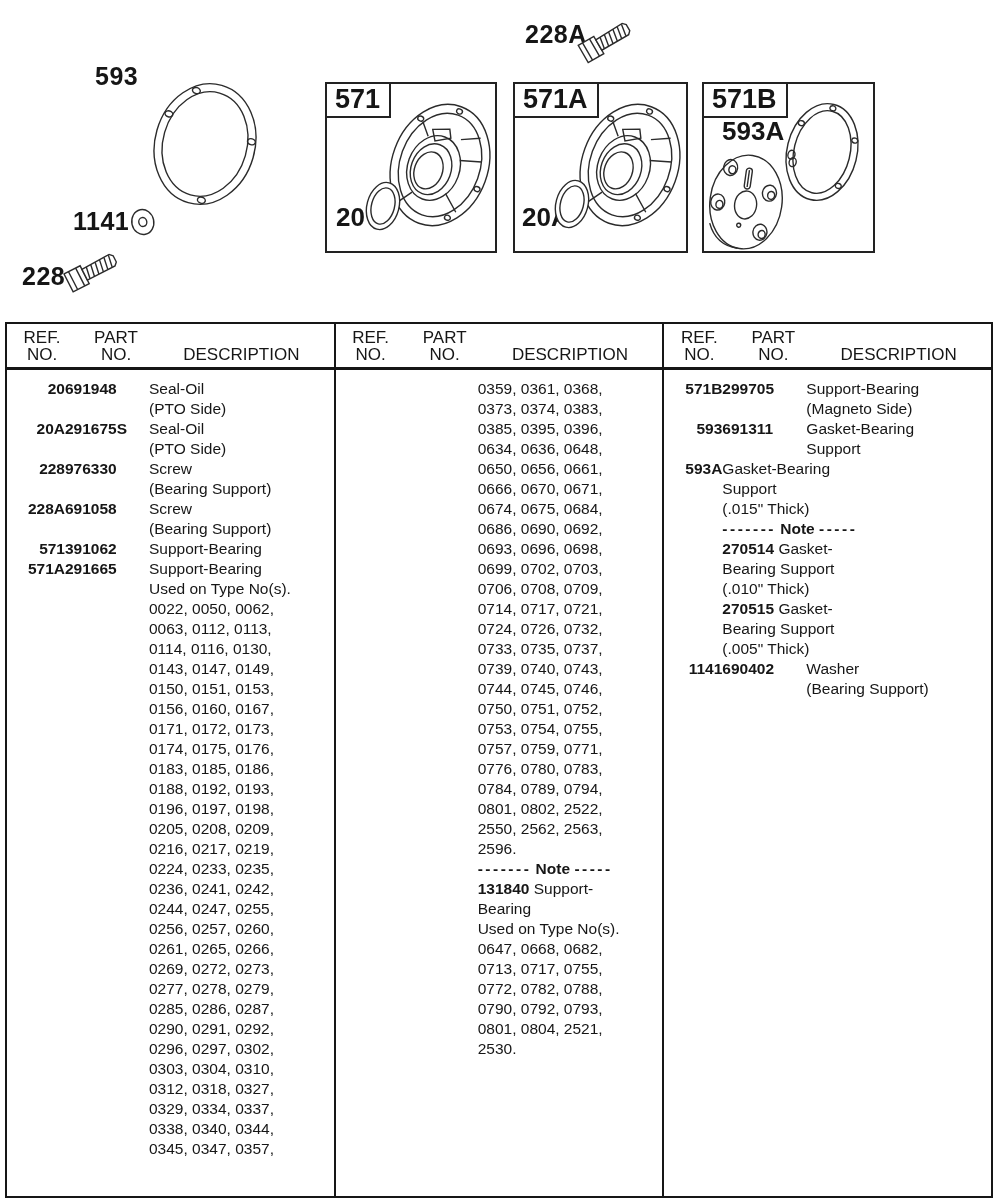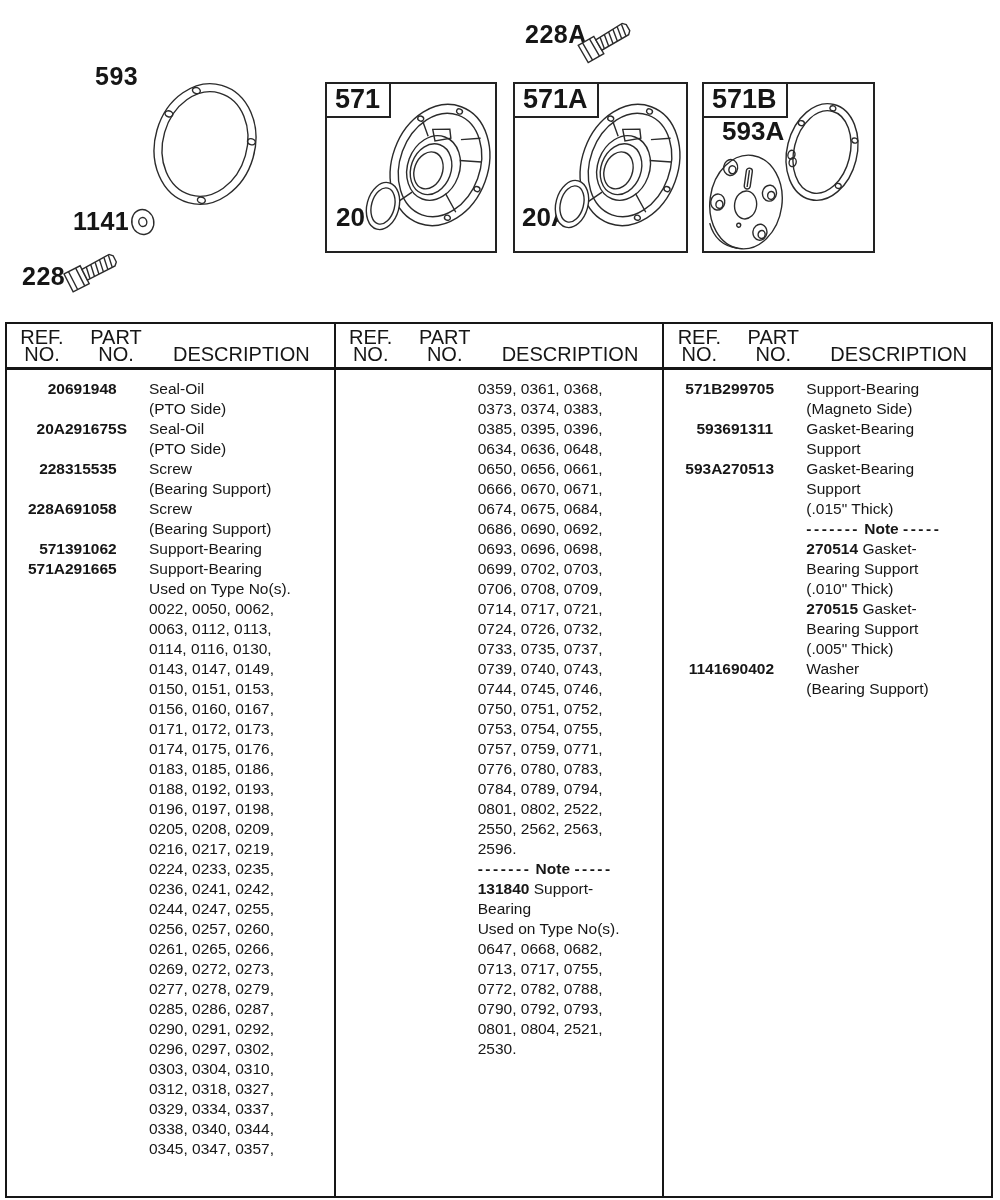--- a/index.html
+++ b/index.html
@@ -13,21 +13,21 @@
   .pbox{position:absolute;border:2px solid #222;background:#fff;box-sizing:border-box;}
   .tag{position:absolute;left:-2px;top:-2px;border:2px solid #222;background:#fff;
        font-weight:bold;font-size:27px;padding:0 9px 2px 8px;line-height:30px;}
   .inlabel{position:absolute;font-weight:bold;font-size:26px;}
 
   .parts-table{position:absolute;left:5px;top:322px;width:988px;height:876px;
                border:2px solid #161616;box-sizing:border-box;display:flex;background:#fff;}
   .pcol{flex:1 1 0;box-sizing:border-box;min-width:0;}
   .pcol + .pcol{border-left:2px solid #161616;}
   .phead{height:46px;border-bottom:3px solid #161616;display:flex;align-items:flex-end;
-         padding:2px 0 4px 8px;box-sizing:border-box;font-size:20px;}
+         padding:2px 0 4px 8px;box-sizing:border-box;font-size:17px;}
   .hcol{display:flex;flex-direction:column;align-items:center;line-height:17px;}
   .h-ref{width:54px;}
   .h-part{width:66px;margin-left:14px;}
   .h-desc{flex:1;text-align:center;line-height:17px;}
   .pbody{padding:9px 0 0 8px;}
   .prow{display:flex;font-size:15.5px;line-height:20px;}
   .c-ref{width:50px;text-align:right;font-weight:bold;flex:none;}
   .c-part{width:84px;text-align:left;font-weight:bold;flex:none;}
   .c-desc{flex:1;min-width:0;}
   .dline{white-space:nowrap;}
@@ -190,21 +190,21 @@
           <div class="prow">
             <span class="c-ref">20A</span>
             <span class="c-part">291675S</span>
             <div class="c-desc">
               <div class="dline">Seal-Oil</div>
               <div class="dline">(PTO Side)</div>
             </div>
           </div>
           <div class="prow">
             <span class="c-ref">228</span>
-            <span class="c-part">315535</span>
+            <span class="c-part">976330</span>
             <div class="c-desc">
               <div class="dline">Screw</div>
               <div class="dline">(Bearing Support)</div>
             </div>
           </div>
           <div class="prow">
             <span class="c-ref">228A</span>
             <span class="c-part">691058</span>
             <div class="c-desc">
               <div class="dline">Screw</div>
@@ -335,21 +335,20 @@
           <div class="prow">
             <span class="c-ref">593</span>
             <span class="c-part">691311</span>
             <div class="c-desc">
               <div class="dline">Gasket-Bearing</div>
               <div class="dline">Support</div>
             </div>
           </div>
           <div class="prow">
             <span class="c-ref">593A</span>
-            <span class="c-part">270513</span>
             <div class="c-desc">
               <div class="dline">Gasket-Bearing</div>
               <div class="dline">Support</div>
               <div class="dline">(.015" Thick)</div>
               <div class="dline notehdr"><span class="dashgap">-------</span><span> Note </span><span class="dashgap">-----</span></div>
               <div class="dline"><span class="bnum">270514</span> Gasket-</div>
               <div class="dline">Bearing Support</div>
               <div class="dline">(.010" Thick)</div>
               <div class="dline"><span class="bnum">270515</span> Gasket-</div>
               <div class="dline">Bearing Support</div>

